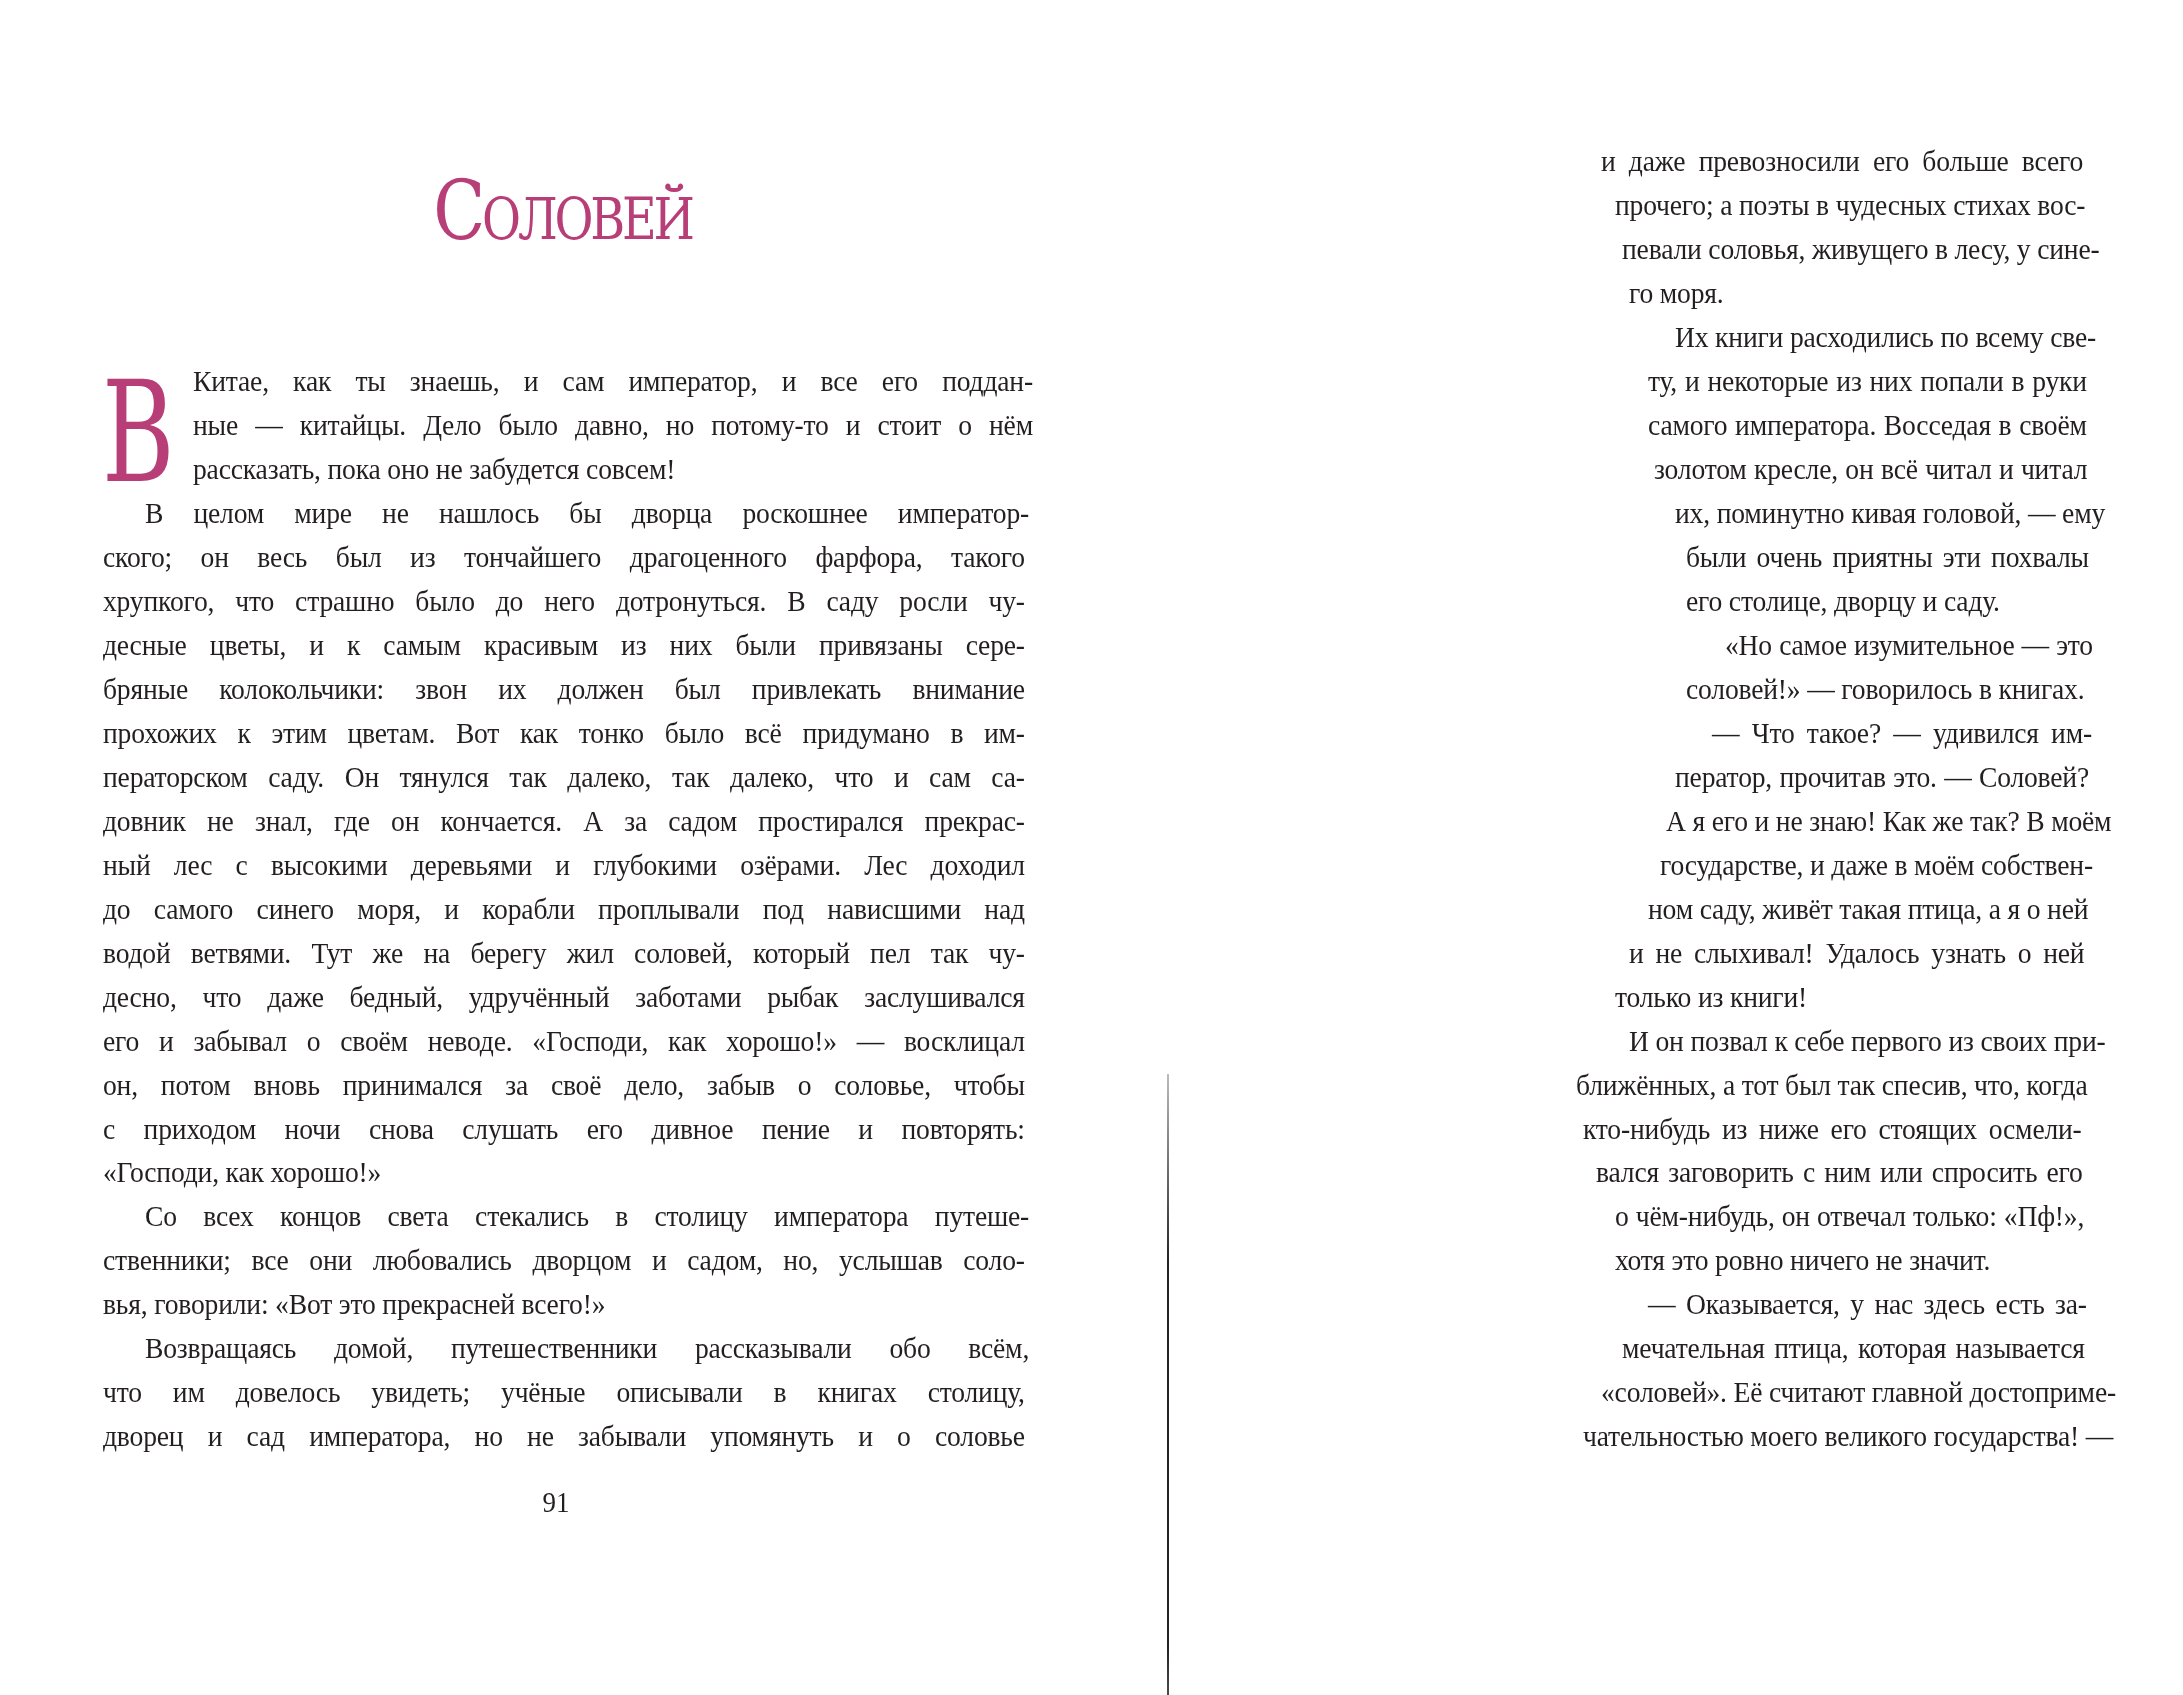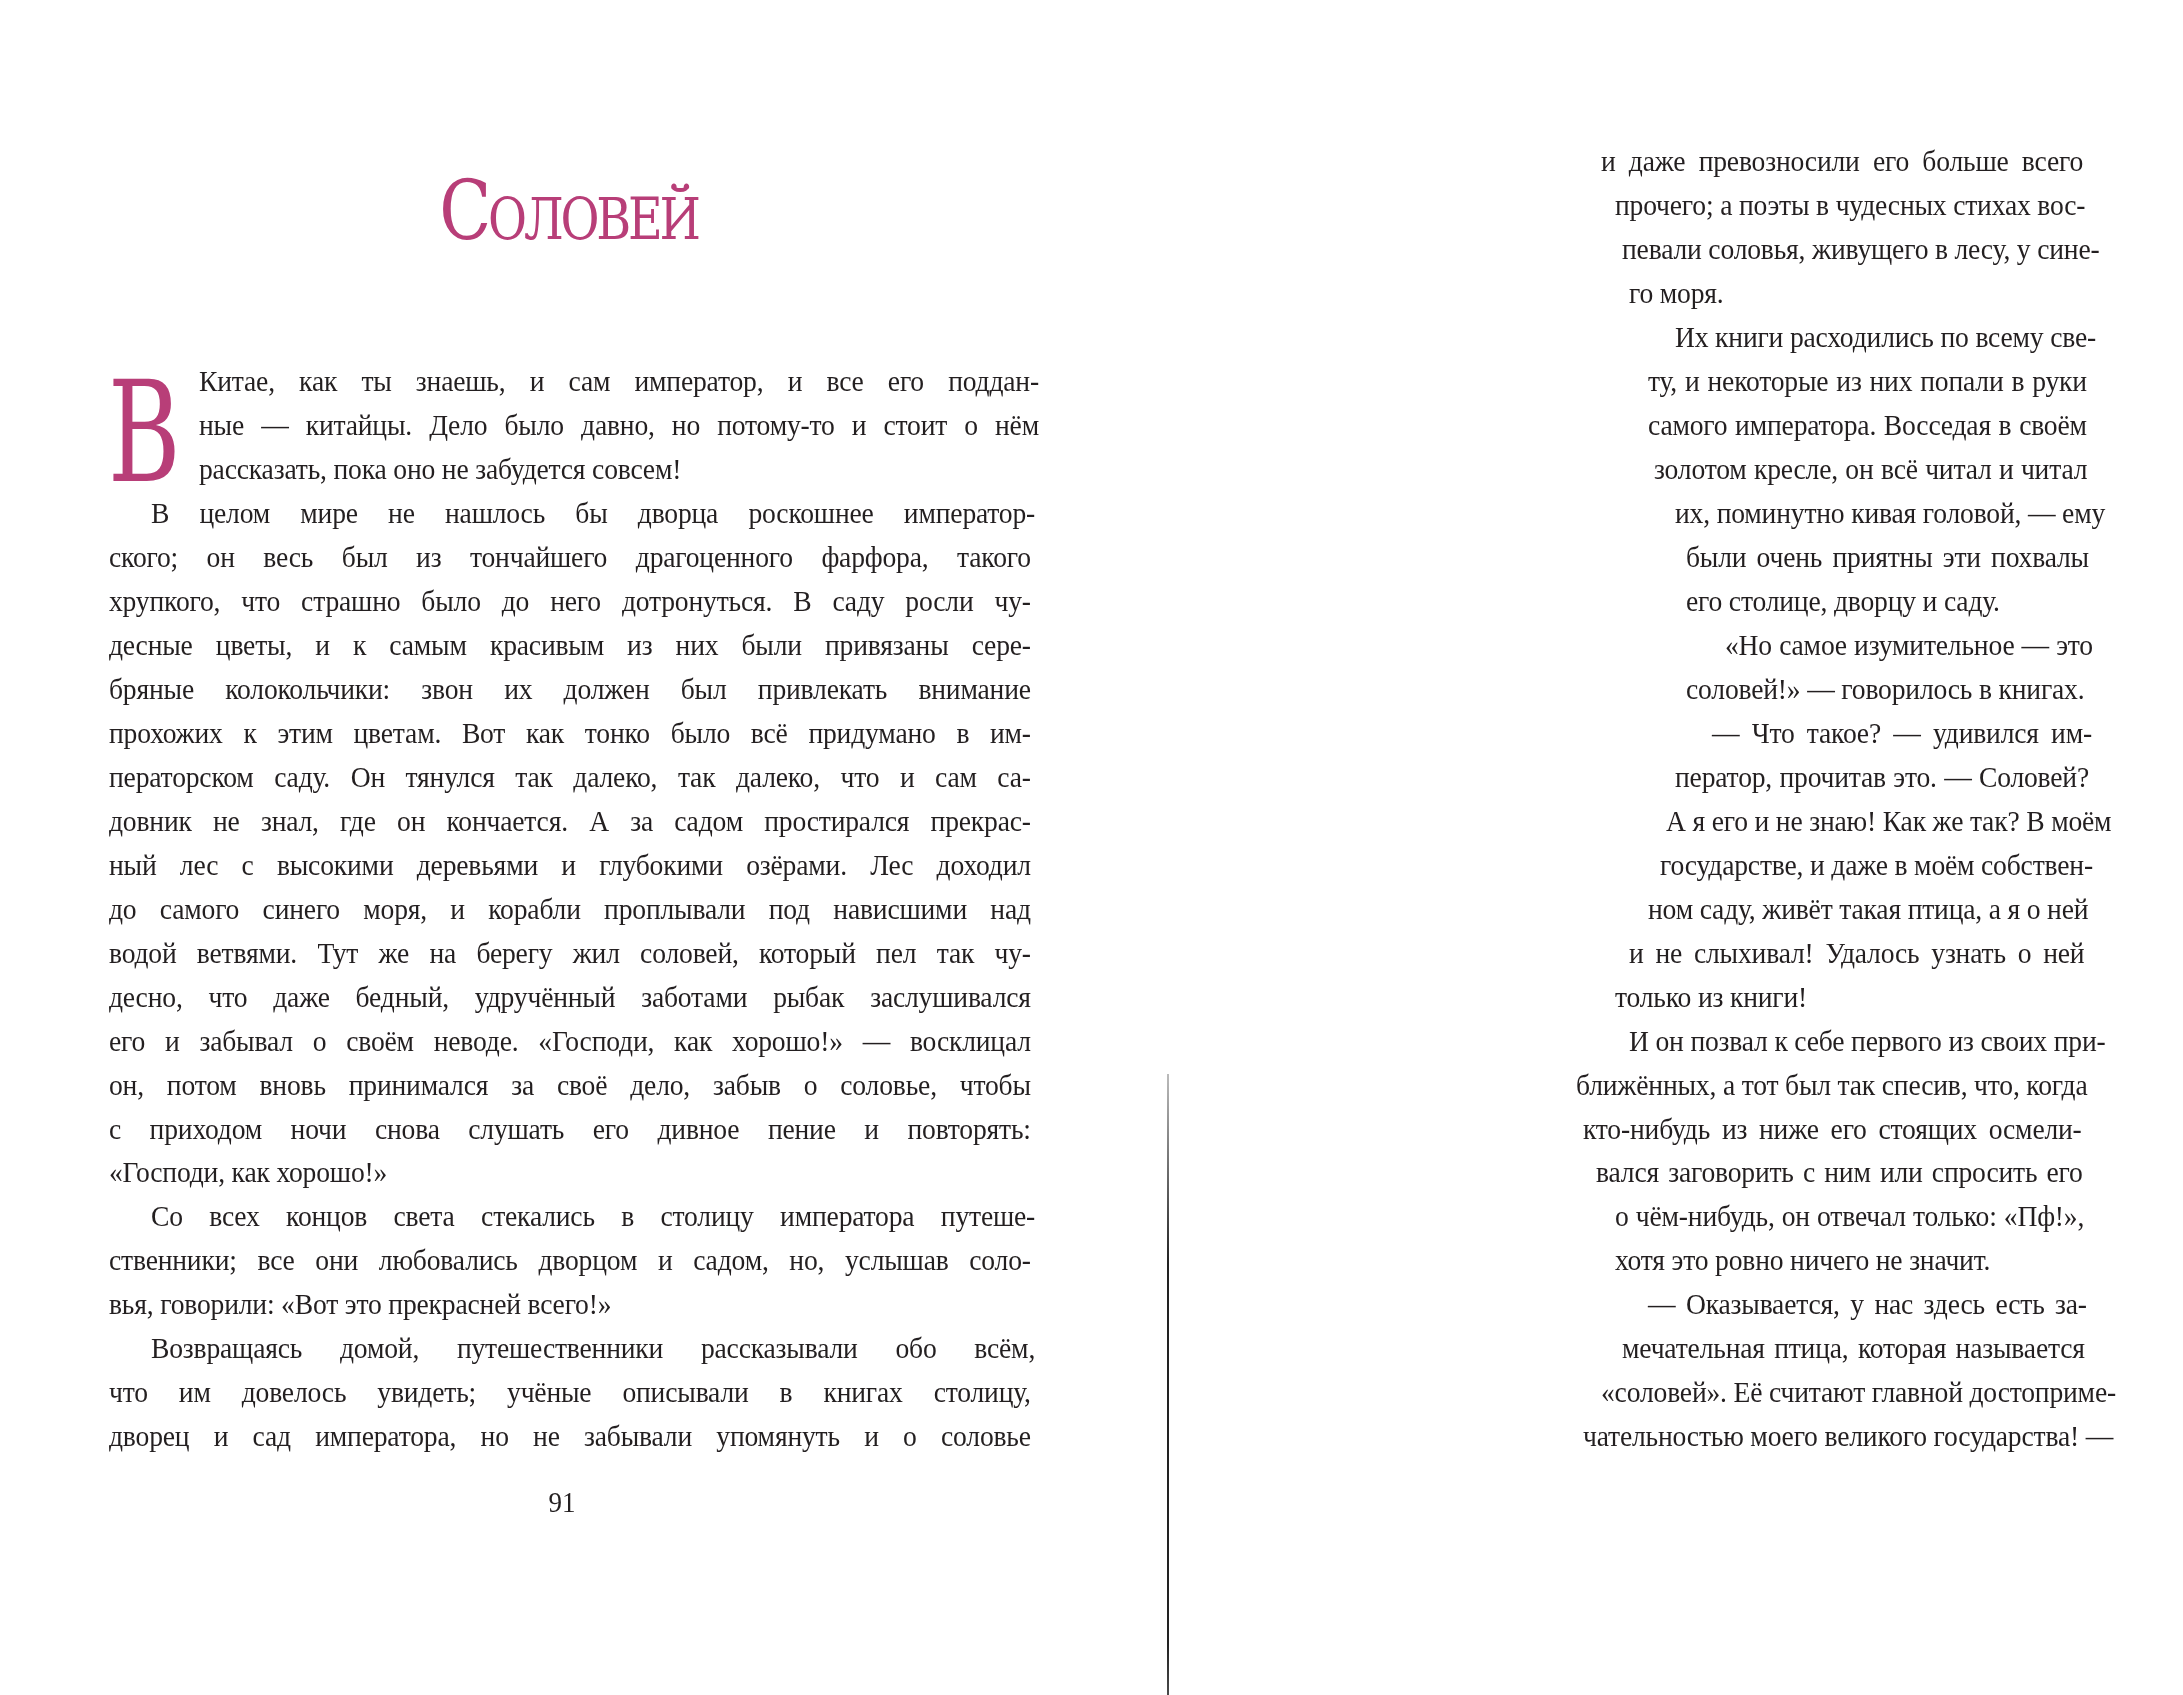--- a/index.html
+++ b/index.html
@@ -1,21 +1,21 @@
 <!DOCTYPE html>
 <html style="font-size:10.3px"><head>
 <meta charset="utf-8">
 <style>
   html, body { margin: 0; padding: 0; background: #ffffff; }
   body { width: 2183px; height: 1696px; position: relative; overflow: hidden;
          font-family: "Liberation Serif", "DejaVu Serif", serif; color: #231f20; }
   .spread { position: absolute; inset: 0; background: #ffffff; }
   .gutter { position: absolute; left: 1167px; top: 1074px; width: 1.9px; height: 634px;
             background: linear-gradient(#bbb, #222 30%, #222 90%, #555); }
-  .page-left { position: absolute; left: 6px; top: 0; width: 1167px; height: 1300px; }
+  .page-left { position: absolute; left: 0; top: 0; width: 1167px; height: 1300px; }
   .page-right { position: absolute; left: 1169px; top: 0; width: 1014px; height: 1696px; }
 
   .chapter-title { position: absolute; left: 388px; top: 162px; width: 349px; text-align: center;
                    font-family: "DejaVu Serif", serif; font-size: 83px; color: #b83e78;
                    letter-spacing: -3.9px; transform: scaleX(0.82); transform-origin: center;
                    font-variant: small-caps; }
 
   .dropcap { position: absolute; left: 102px; top: 362px; font-family: "DejaVu Serif", serif;
              font-size: 141px; line-height: 1; color: #b83e78; transform: scaleX(0.7);
              transform-origin: left; }

